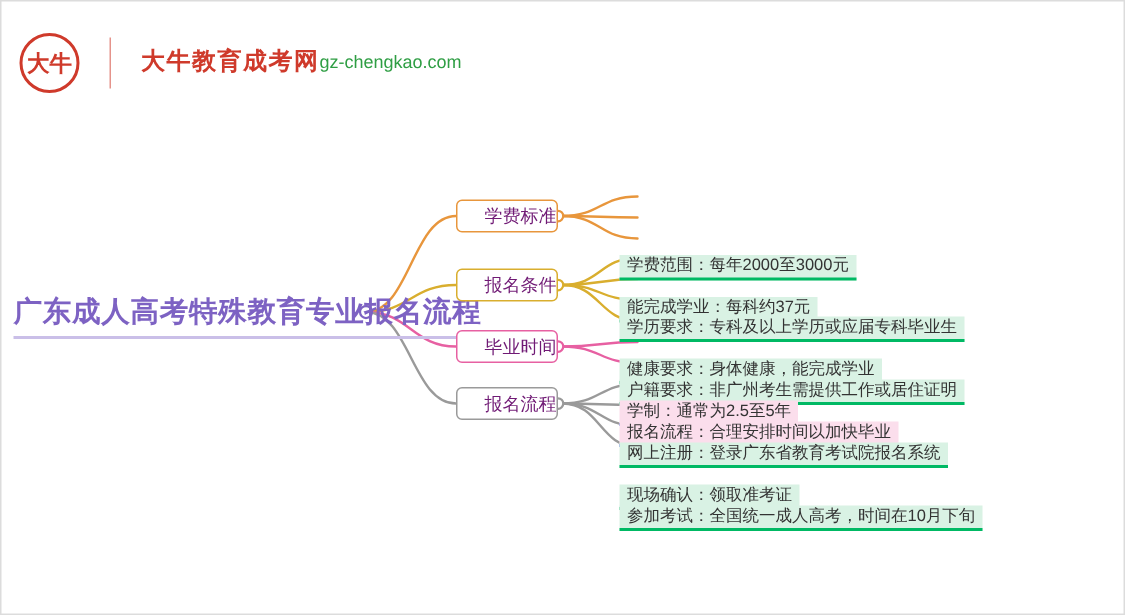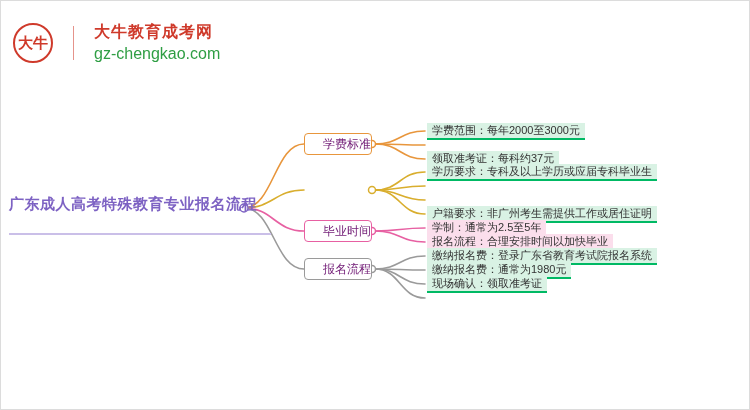--- a/index.html
+++ b/index.html
@@ -11,40 +11,40 @@
   .w2{stroke:#e760a2;}
   .w3{stroke:#9a9a9a;}
   circle.dot{fill:#fff;stroke-width:1.5px;}
 
   
   .logo{position:absolute;left:12px;top:21px;display:flex;align-items:center;gap:20px;}
   .seal{width:40px;height:40px;border:2px solid #cf3a2b;border-radius:50%;color:#cf3a2b;
         font-weight:bold;font-size:15px;display:flex;align-items:center;justify-content:center;
         box-sizing:border-box;background:#fff;}
   .logo-divider{width:1px;height:34px;background:#cf3a2b;opacity:.55;}
-  .site-text{display:flex;flex-direction:column;line-height:1.25;}
+  .site-text{display:flex;flex-direction:row;line-height:1.25;}
   .site-name{color:#cf3a2b;font-size:16px;font-weight:bold;letter-spacing:1px;}
-  .site-domain{color:#2f9e44;font-size:16px;margin-top:2px;}
+  .site-domain{color:#2f9e44;font-size:12px;margin-top:2px;}
 
   
-  .root{position:absolute;left:8px;top:194px;font-size:15px;font-weight:bold;color:#7d62c3;
-        letter-spacing:.5px;border-bottom:2px solid #cabfe8;padding:0 14px 19px 0;white-space:nowrap;}
+  .root{position:absolute;left:8px;top:194px;font-size:19px;font-weight:bold;color:#7d62c3;
+        letter-spacing:.5px;border-bottom:2px solid #cabfe8;padding:0 14px 3px 0;white-space:nowrap;}
 
   
   .branch{position:absolute;left:303px;width:68px;height:22px;box-sizing:border-box;text-align:right;
           font-size:12px;color:#701a75;background:#fff;border:1px solid;border-radius:4px;line-height:20px;
           white-space:nowrap;z-index:2;}
   .b0{border-color:#e8963c;}
   .b1{border-color:#d9ae2e;}
   .b2{border-color:#e760a2;}
   .b3{border-color:#9a9a9a;}
 
   
-  .leaf{position:absolute;left:426px;font-size:11px;line-height:14px;padding:0 5px 1px;color:#333;
-        white-space:nowrap;z-index:2;}
+  .leaf{position:absolute;left:412px;font-size:11px;line-height:14px;padding:0 5px 1px;color:#333;
+        white-space:nowrap;z-index:2;margin-top:47px;}
   .leaf.green{background:#d9f2e4;border-bottom:2px solid #00b964;}
   .leaf.pink{background:#fbdeec;border-bottom:2px solid #1d4ed8;}
 </style>
 </head>
 <body>
 
 <div class="canvas">
 
   <svg class="wires" viewBox="0 0 750 410">
 
@@ -84,29 +84,31 @@
     <div class="logo-divider"></div>
     <div class="site-text">
       <span class="site-name">大牛教育成考网</span>
       <span class="site-domain">gz-chengkao.com</span>
     </div>
   </div>
 
   <div class="root">广东成人高考特殊教育专业报名流程</div>
 
   <div class="branch b0" style="top:132px">学费标准</div>
+  <div class="branch b1" style="top:178px">报名条件</div>
   <div class="branch b3" style="top:257px">报名流程</div>
   <div class="branch b2" style="top:219px">毕业时间</div>
 
   <div class="leaf green" style="top:122px">学费范围：每年2000至3000元</div>
-  <div class="leaf green" style="top:150px">领取准考证：每科约37元</div>
+  <div class="leaf green" style="top:150px">能完成学业：每科约37元</div>
 
   <div class="leaf green" style="top:163px">学历要求：专科及以上学历或应届专科毕业生</div>
+  <div class="leaf green" style="top:191px">健康要求：身体健康，能完成学业</div>
   <div class="leaf green" style="top:205px">户籍要求：非广州考生需提供工作或居住证明</div>
 
   <div class="leaf pink" style="top:219px">学制：通常为2.5至5年</div>
   <div class="leaf pink" style="top:233px">报名流程：合理安排时间以加快毕业</div>
 
-  <div class="leaf green" style="top:247px">缴纳报名费：登录广东省教育考试院报名系统</div>
-  <div class="leaf green" style="top:261px">缴纳报名费：通常为1980元</div>
+  <div class="leaf green" style="top:247px">网上注册：登录广东省教育考试院报名系统</div>
   <div class="leaf green" style="top:275px">现场确认：领取准考证</div>
+  <div class="leaf green" style="top:289px">参加考试：全国统一成人高考，时间在10月下旬</div>
 
 </div>
 
 </body></html>

